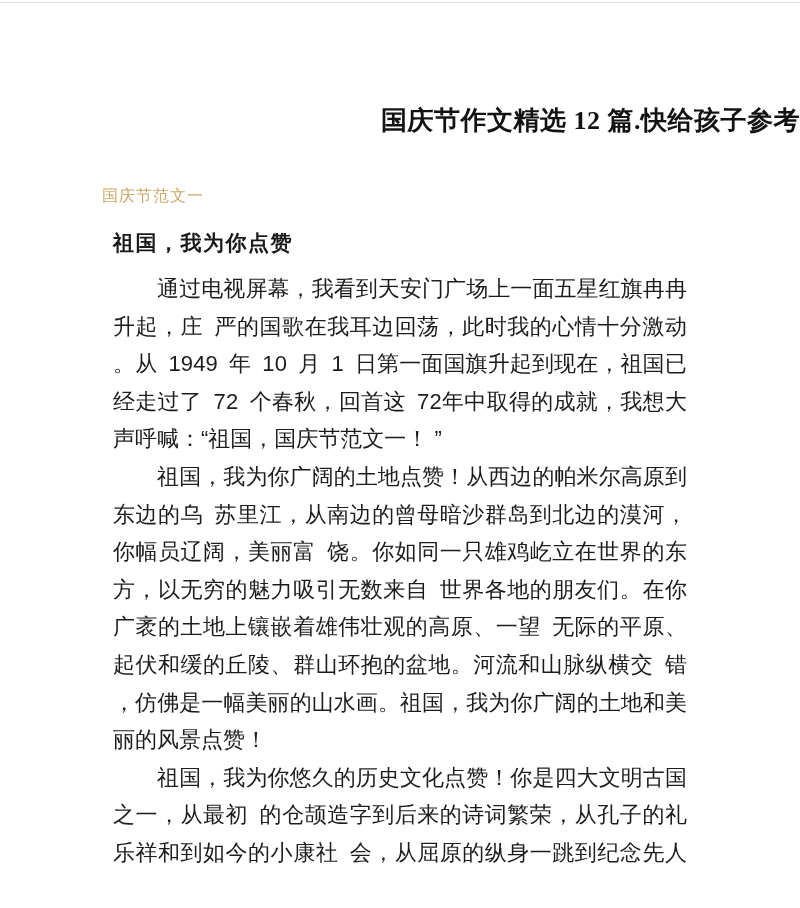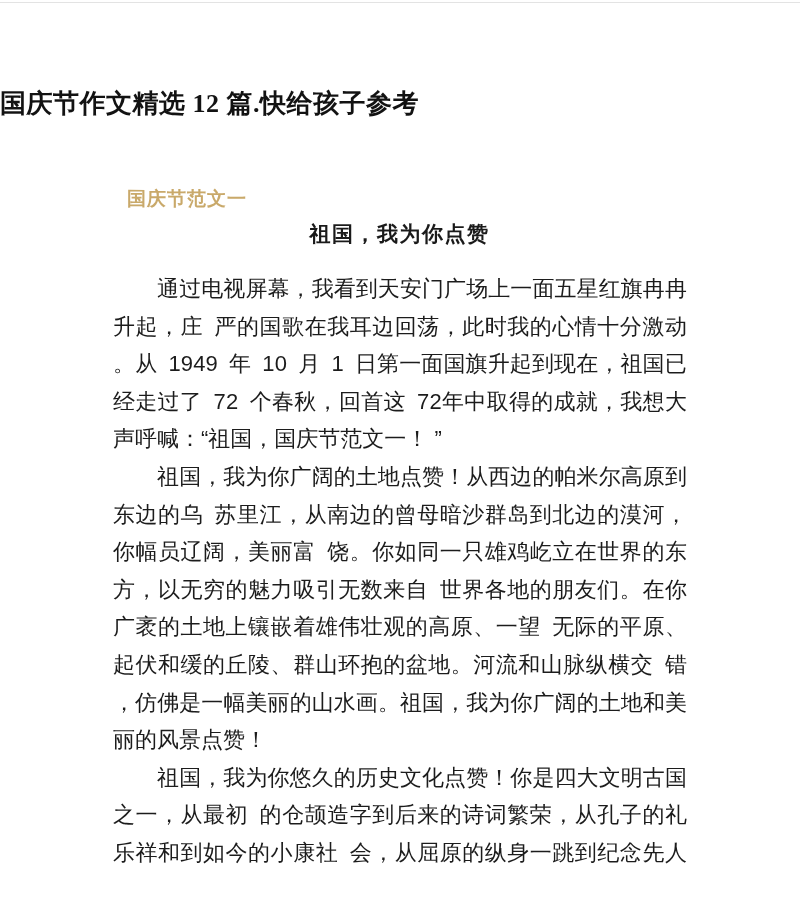--- a/index.html
+++ b/index.html
@@ -24,47 +24,47 @@
     position: absolute;
     left: 0;
     top: 2px;
     width: 800px;
     height: 1px;
     background: #e3e3e3;
   }
   .doc-title {
     position: absolute;
     left: 0;
-    top: 86px;
+    top: 103px;
     width: 800px;
-    text-align: left;
+    text-align: right;
     font-family: "Liberation Serif", "DejaVu Serif", serif;
     font-weight: bold;
     font-size: 26px;
     letter-spacing: 0.5px;
     color: #121212;
     white-space: nowrap;
   }
   .section-heading {
     position: absolute;
-    left: 127px;
+    left: 102px;
     top: 186px;
     font-family: "Liberation Sans", "DejaVu Sans", sans-serif;
-    font-weight: bold;
-    font-size: 19px;
+    font-weight: normal;
+    font-size: 16px;
     letter-spacing: 1px;
     color: #c9a96a;
     white-space: nowrap;
   }
   .essay-title {
     position: absolute;
     left: 113px;
-    top: 220px;
+    top: 229px;
     width: 573px;
-    text-align: center;
+    text-align: left;
     font-family: "Liberation Sans", "DejaVu Sans", sans-serif;
     font-weight: bold;
     font-size: 21px;
     letter-spacing: 1.5px;
     color: #1a1a1a;
     white-space: nowrap;
   }
   .body-block {
     position: absolute;
     left: 113px;

